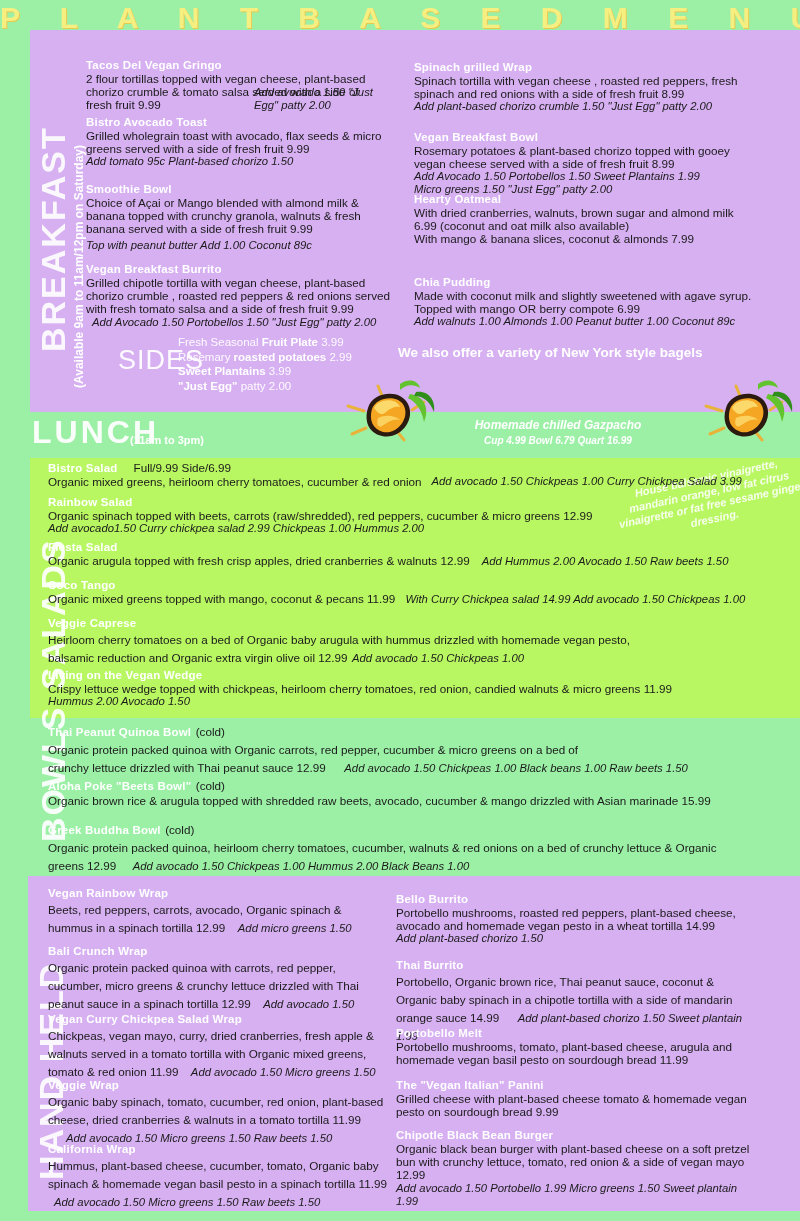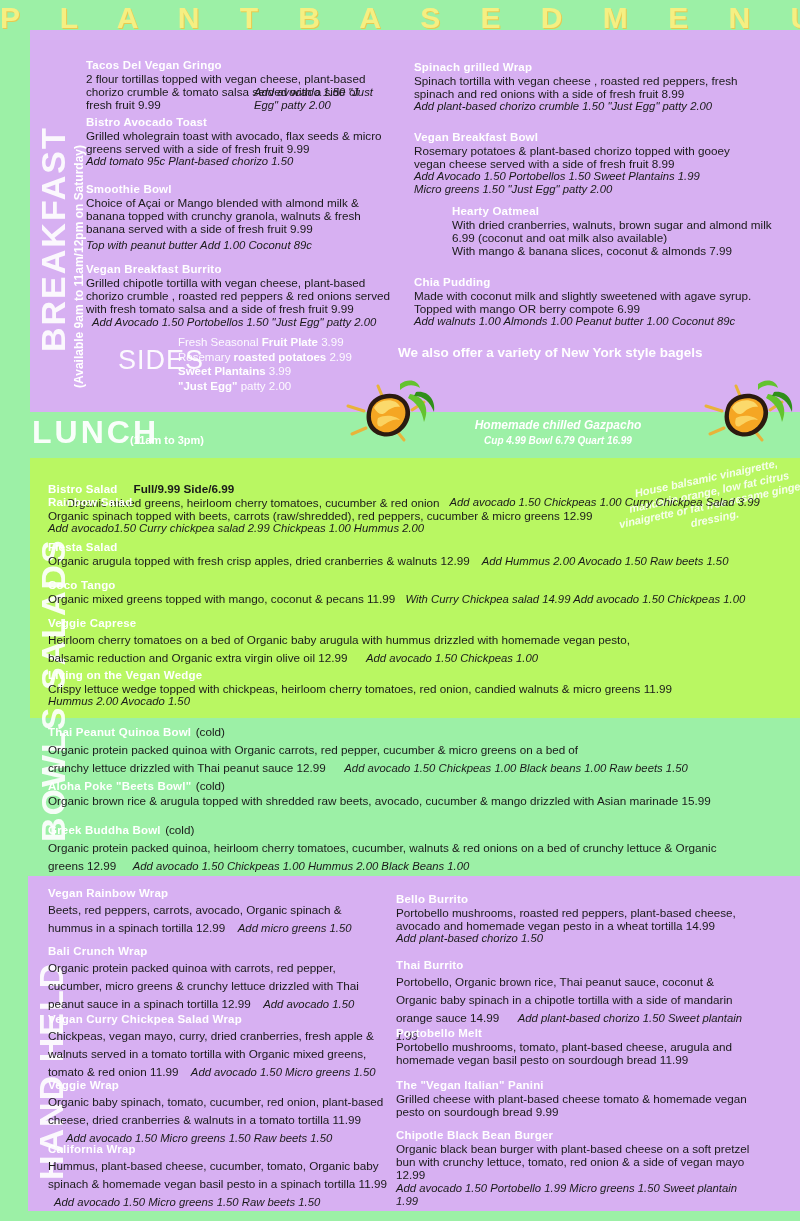--- a/index.html
+++ b/index.html
@@ -138,21 +138,21 @@
     <div class="item-add">Add plant-based chorizo crumble 1.50  "Just Egg" patty  2.00</div>
   </div>
 
   <div class="item" style="left:414px; top:130px; width:330px;">
     <div class="item-name">Vegan Breakfast Bowl</div>
     <div class="item-desc">Rosemary potatoes &amp; plant-based chorizo topped with gooey vegan cheese served with a side of fresh fruit 8.99</div>
     <div class="item-add preline" style="white-space:pre-line;">Add Avocado 1.50   Portobellos 1.50   Sweet Plantains  1.99
 Micro greens 1.50    "Just Egg" patty  2.00</div>
   </div>
 
-  <div class="item" style="left:414px; top:204px; width:330px;margin-left:38px;">
+  <div class="item" style="left:414px; top:192px; width:330px;">
     <div class="item-name">Hearty Oatmeal</div>
     <div class="item-desc" style="white-space:pre-line;">With dried cranberries, walnuts, brown sugar and almond milk 6.99 (coconut and oat milk also available)
 With mango &amp; banana slices, coconut &amp; almonds  7.99</div>
   </div>
 
   <div class="item" style="left:414px; top:275px; width:340px;">
     <div class="item-name">Chia Pudding</div>
     <div class="item-desc">Made with coconut milk and slightly sweetened with agave syrup. Topped with mango OR berry compote 6.99</div>
     <div class="item-add">Add walnuts 1.00  Almonds 1.00  Peanut butter 1.00   Coconut  89c</div>
   </div>
@@ -218,23 +218,23 @@
   </svg>
 
   <div class="panel panel-salads"></div>
   <div class="vlabel big" style="left:34px; top:690px;">SALADS</div>
 
   <div class="dressings">House balsamic vinaigrette, mandarin orange, low fat citrus vinaigrette or fat free sesame ginger dressing.</div>
 
   <div class="item" style="left:48px; top:461px; width:740px;">
     <div style="display:flex; align-items:baseline; gap:16px;">
       <span class="item-name">Bistro Salad</span>
-      <span class="item-desc" style="font-weight:bold;margin-top:21px;">Full/9.99 Side/6.99</span>
-    </div>
-    <div style="display:flex; align-items:flex-end; gap:10px;margin-left:18px;">
+      <span class="item-desc" style="font-weight:normal;">Full/9.99 Side/6.99</span>
+    </div>
+    <div style="display:flex; align-items:flex-end; gap:10px;">
       <span class="item-desc">Organic mixed greens, heirloom cherry tomatoes, cucumber &amp; red onion</span>
       <span class="item-add">Add  avocado  1.50  Chickpeas  1.00  Curry  Chickpea  Salad  3.99</span>
     </div>
   </div>
 
   <div class="item" style="left:48px; top:495px; width:740px;">
     <div class="item-name">Rainbow Salad</div>
     <div class="item-desc">Organic spinach topped with beets, carrots (raw/shredded), red peppers, cucumber &amp; micro greens 12.99</div>
     <div class="item-add">Add  avocado1.50    Curry chickpea salad 2.99   Chickpeas  1.00   Hummus 2.00</div>
   </div>
@@ -252,21 +252,21 @@
     <div style="display:flex; align-items:baseline; gap:10px;">
       <span class="item-desc">Organic mixed greens topped with mango, coconut &amp; pecans  11.99</span>
       <span class="item-add">With  Curry  Chickpea  salad  14.99   Add avocado  1.50  Chickpeas  1.00</span>
     </div>
   </div>
 
   <div class="item" style="left:48px; top:616px; width:740px;">
     <div class="item-name">Veggie  Caprese</div>
     <div class="item-desc" style="white-space:pre-line; display:inline;">Heirloom cherry tomatoes on a bed of Organic baby arugula with hummus drizzled with homemade vegan pesto,
 balsamic reduction and Organic extra virgin olive oil  12.99</div>
-    <span class="item-add" style="margin-left:14px;">Add  avocado  1.50     Chickpeas  1.00</span>
+    <span class="item-add" style="">Add  avocado  1.50     Chickpeas  1.00</span>
   </div>
 
   <div class="item" style="left:48px; top:668px; width:740px;">
     <div class="item-name">Living  on  the  Vegan  Wedge</div>
     <div class="item-desc">Crispy  lettuce  wedge  topped  with  chickpeas,  heirloom  cherry  tomatoes,  red  onion,  candied  walnuts  &amp;  micro  greens  11.99</div>
     <div class="item-add">Hummus 2.00          Avocado 1.50</div>
   </div>
 
   <div class="panel panel-bowls"></div>
   <div class="vlabel big" style="left:34px; top:842px;">BOWLS</div>

